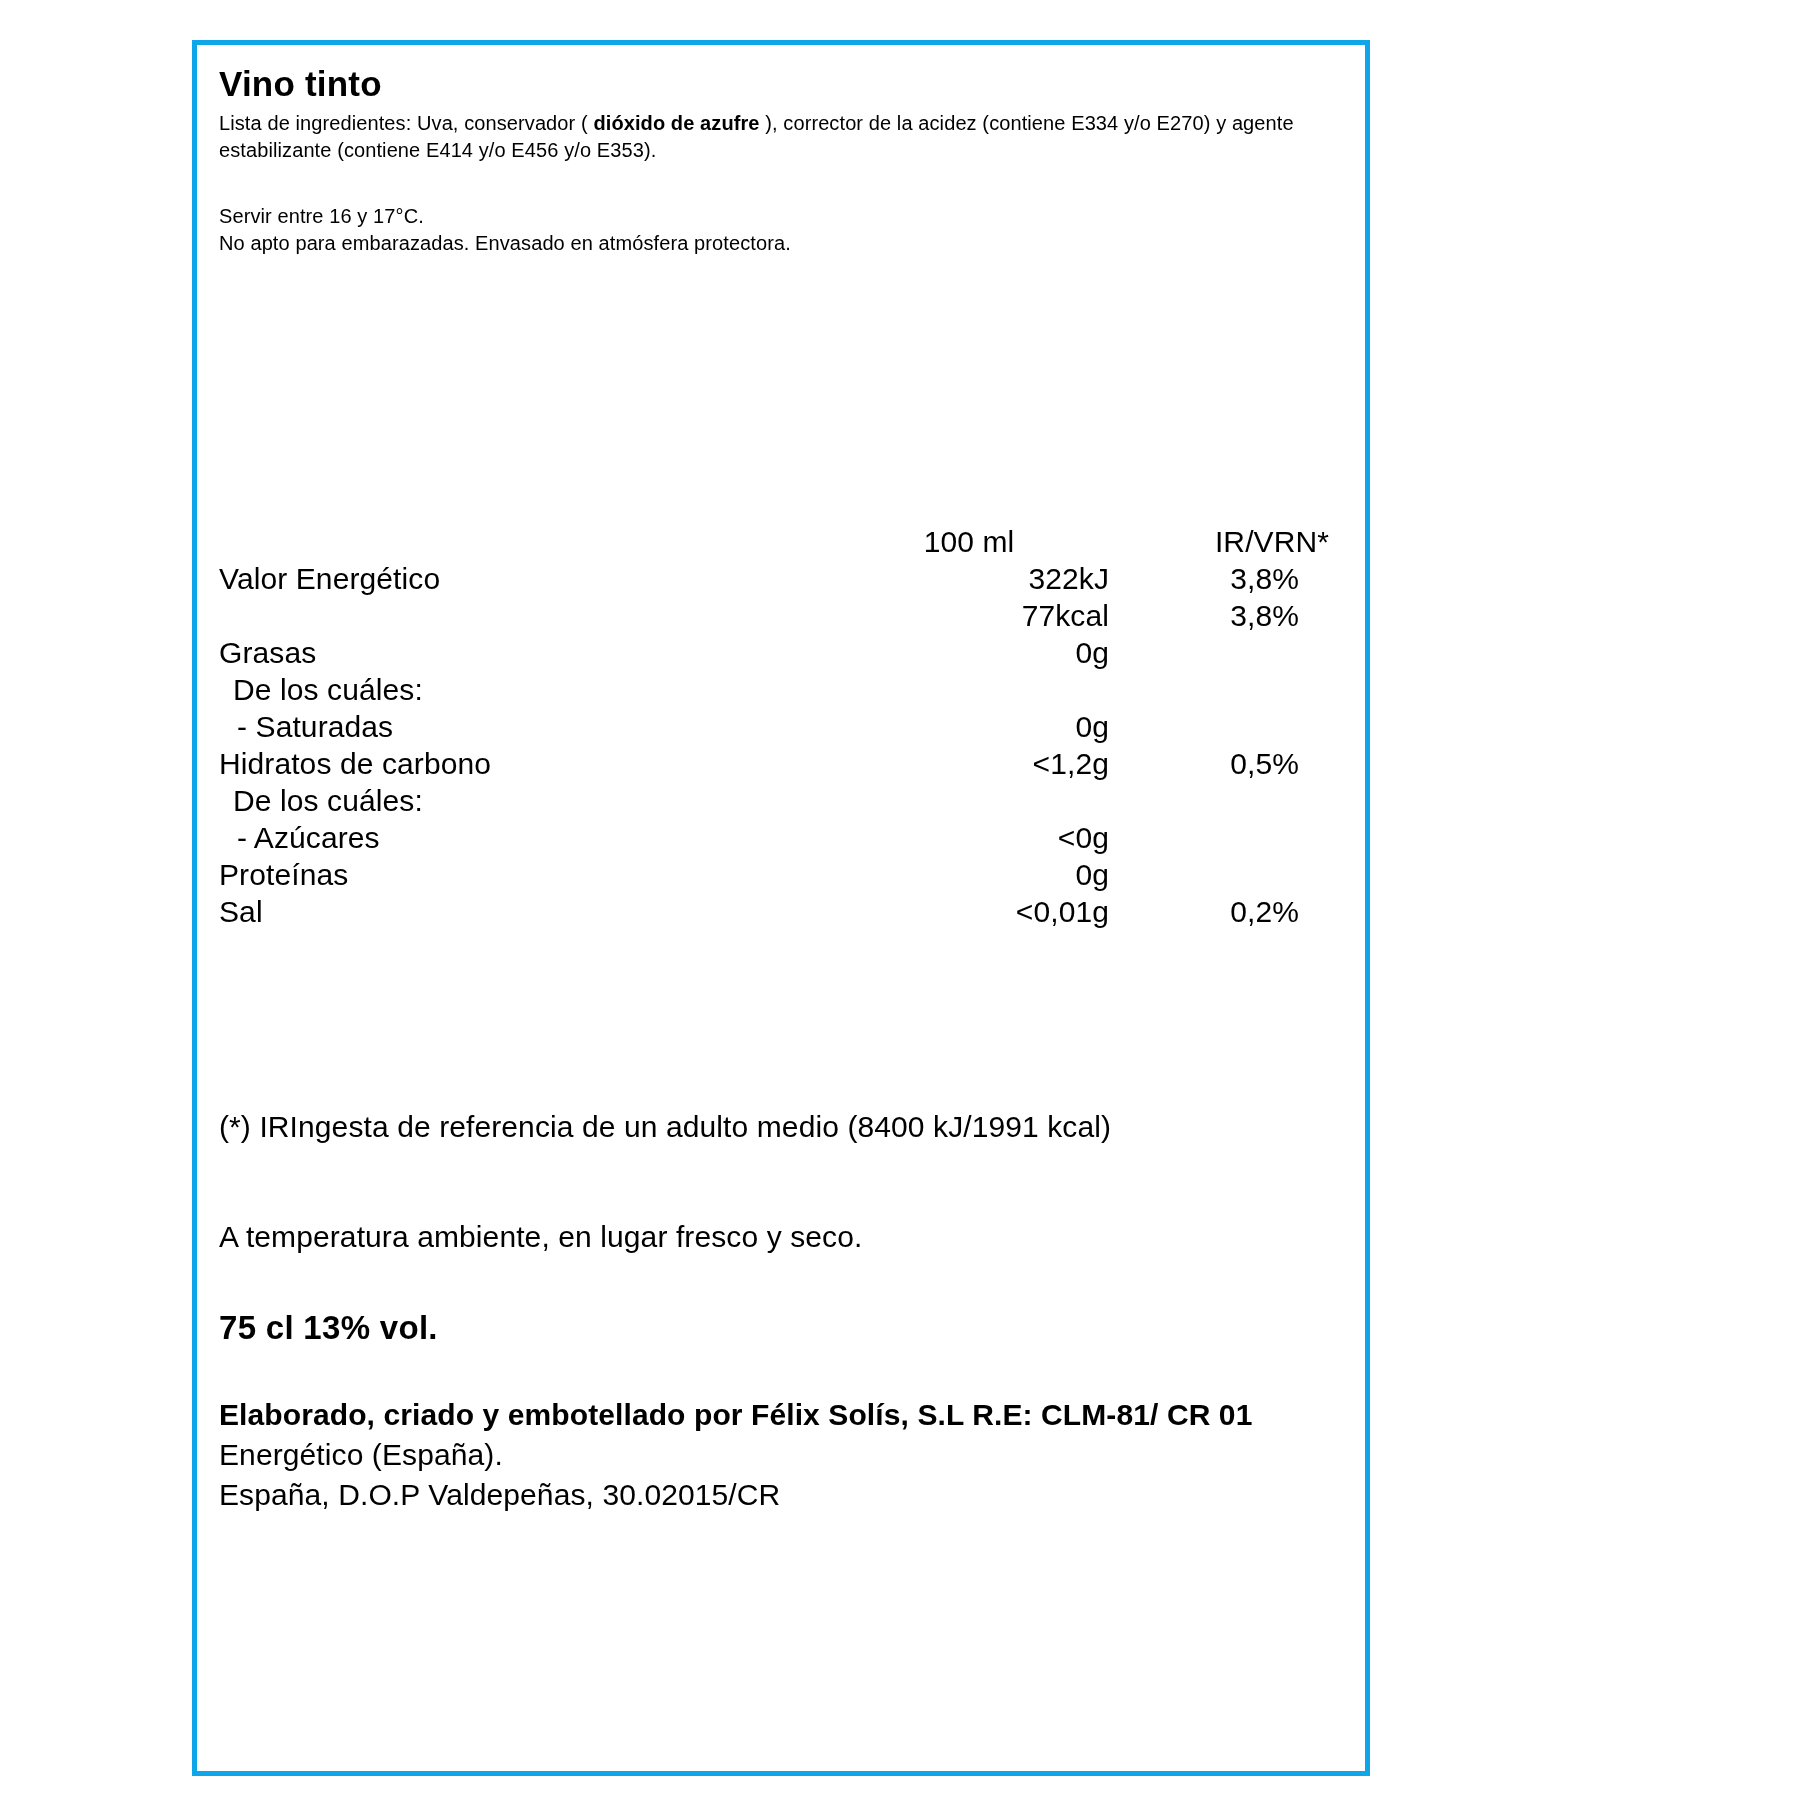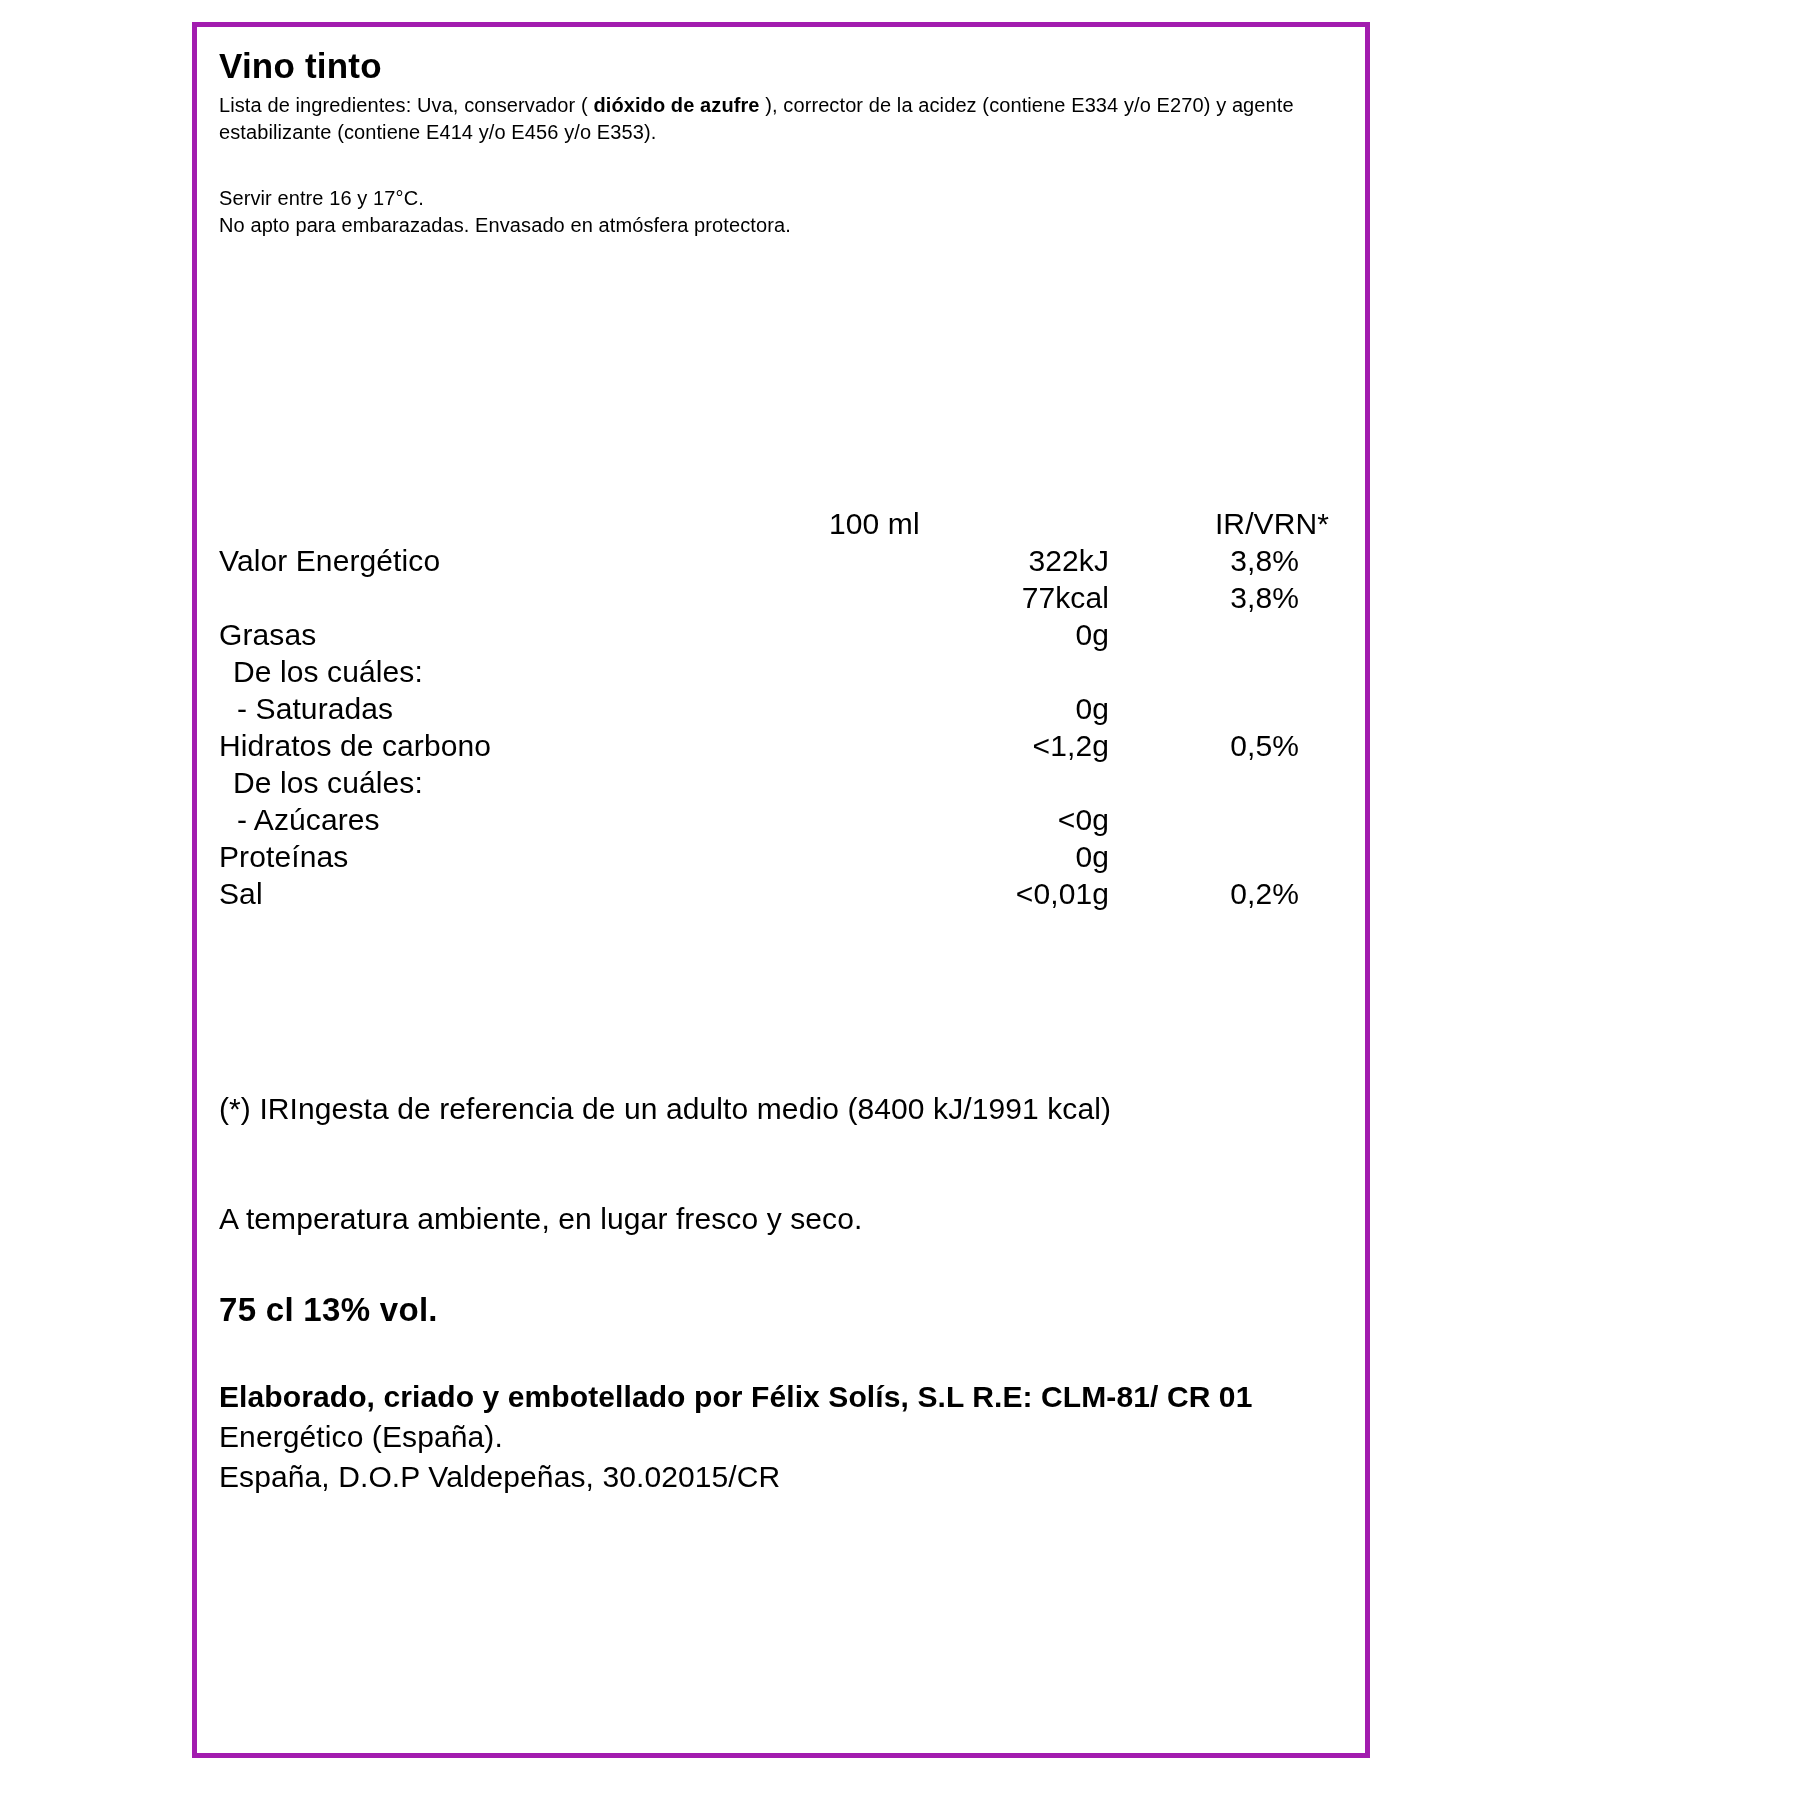--- a/index.html
+++ b/index.html
@@ -13,24 +13,24 @@
     font-family: "Liberation Sans", sans-serif;
     color: #000000;
     position: relative;
     overflow: hidden;
   }
 
   
   #label-panel {
     position: absolute;
     left: 192px;
-    top: 22px;
+    top: 40px;
     width: 1178px;
     height: 1736px;
-    border: 5px solid #a21caf;
+    border: 5px solid #0ea5e9;
     box-sizing: border-box;
     background: #ffffff;
   }
 
   #label-inner {
     position: absolute;
     left: 22px;
     top: 18px;
     right: 18px;
   }
@@ -90,21 +90,21 @@
     position: absolute;
     left: 930px;
     width: 150px;
     text-align: right;
     top: 0;
   }
   .nut-head-amount {
     position: absolute;
     left: 610px;
     width: 280px;
-    text-align: left;
+    text-align: center;
     top: 0;
   }
   .nut-head-pct {
     position: absolute;
     left: 930px;
     width: 180px;
     text-align: right;
     top: 0;
   }
 

